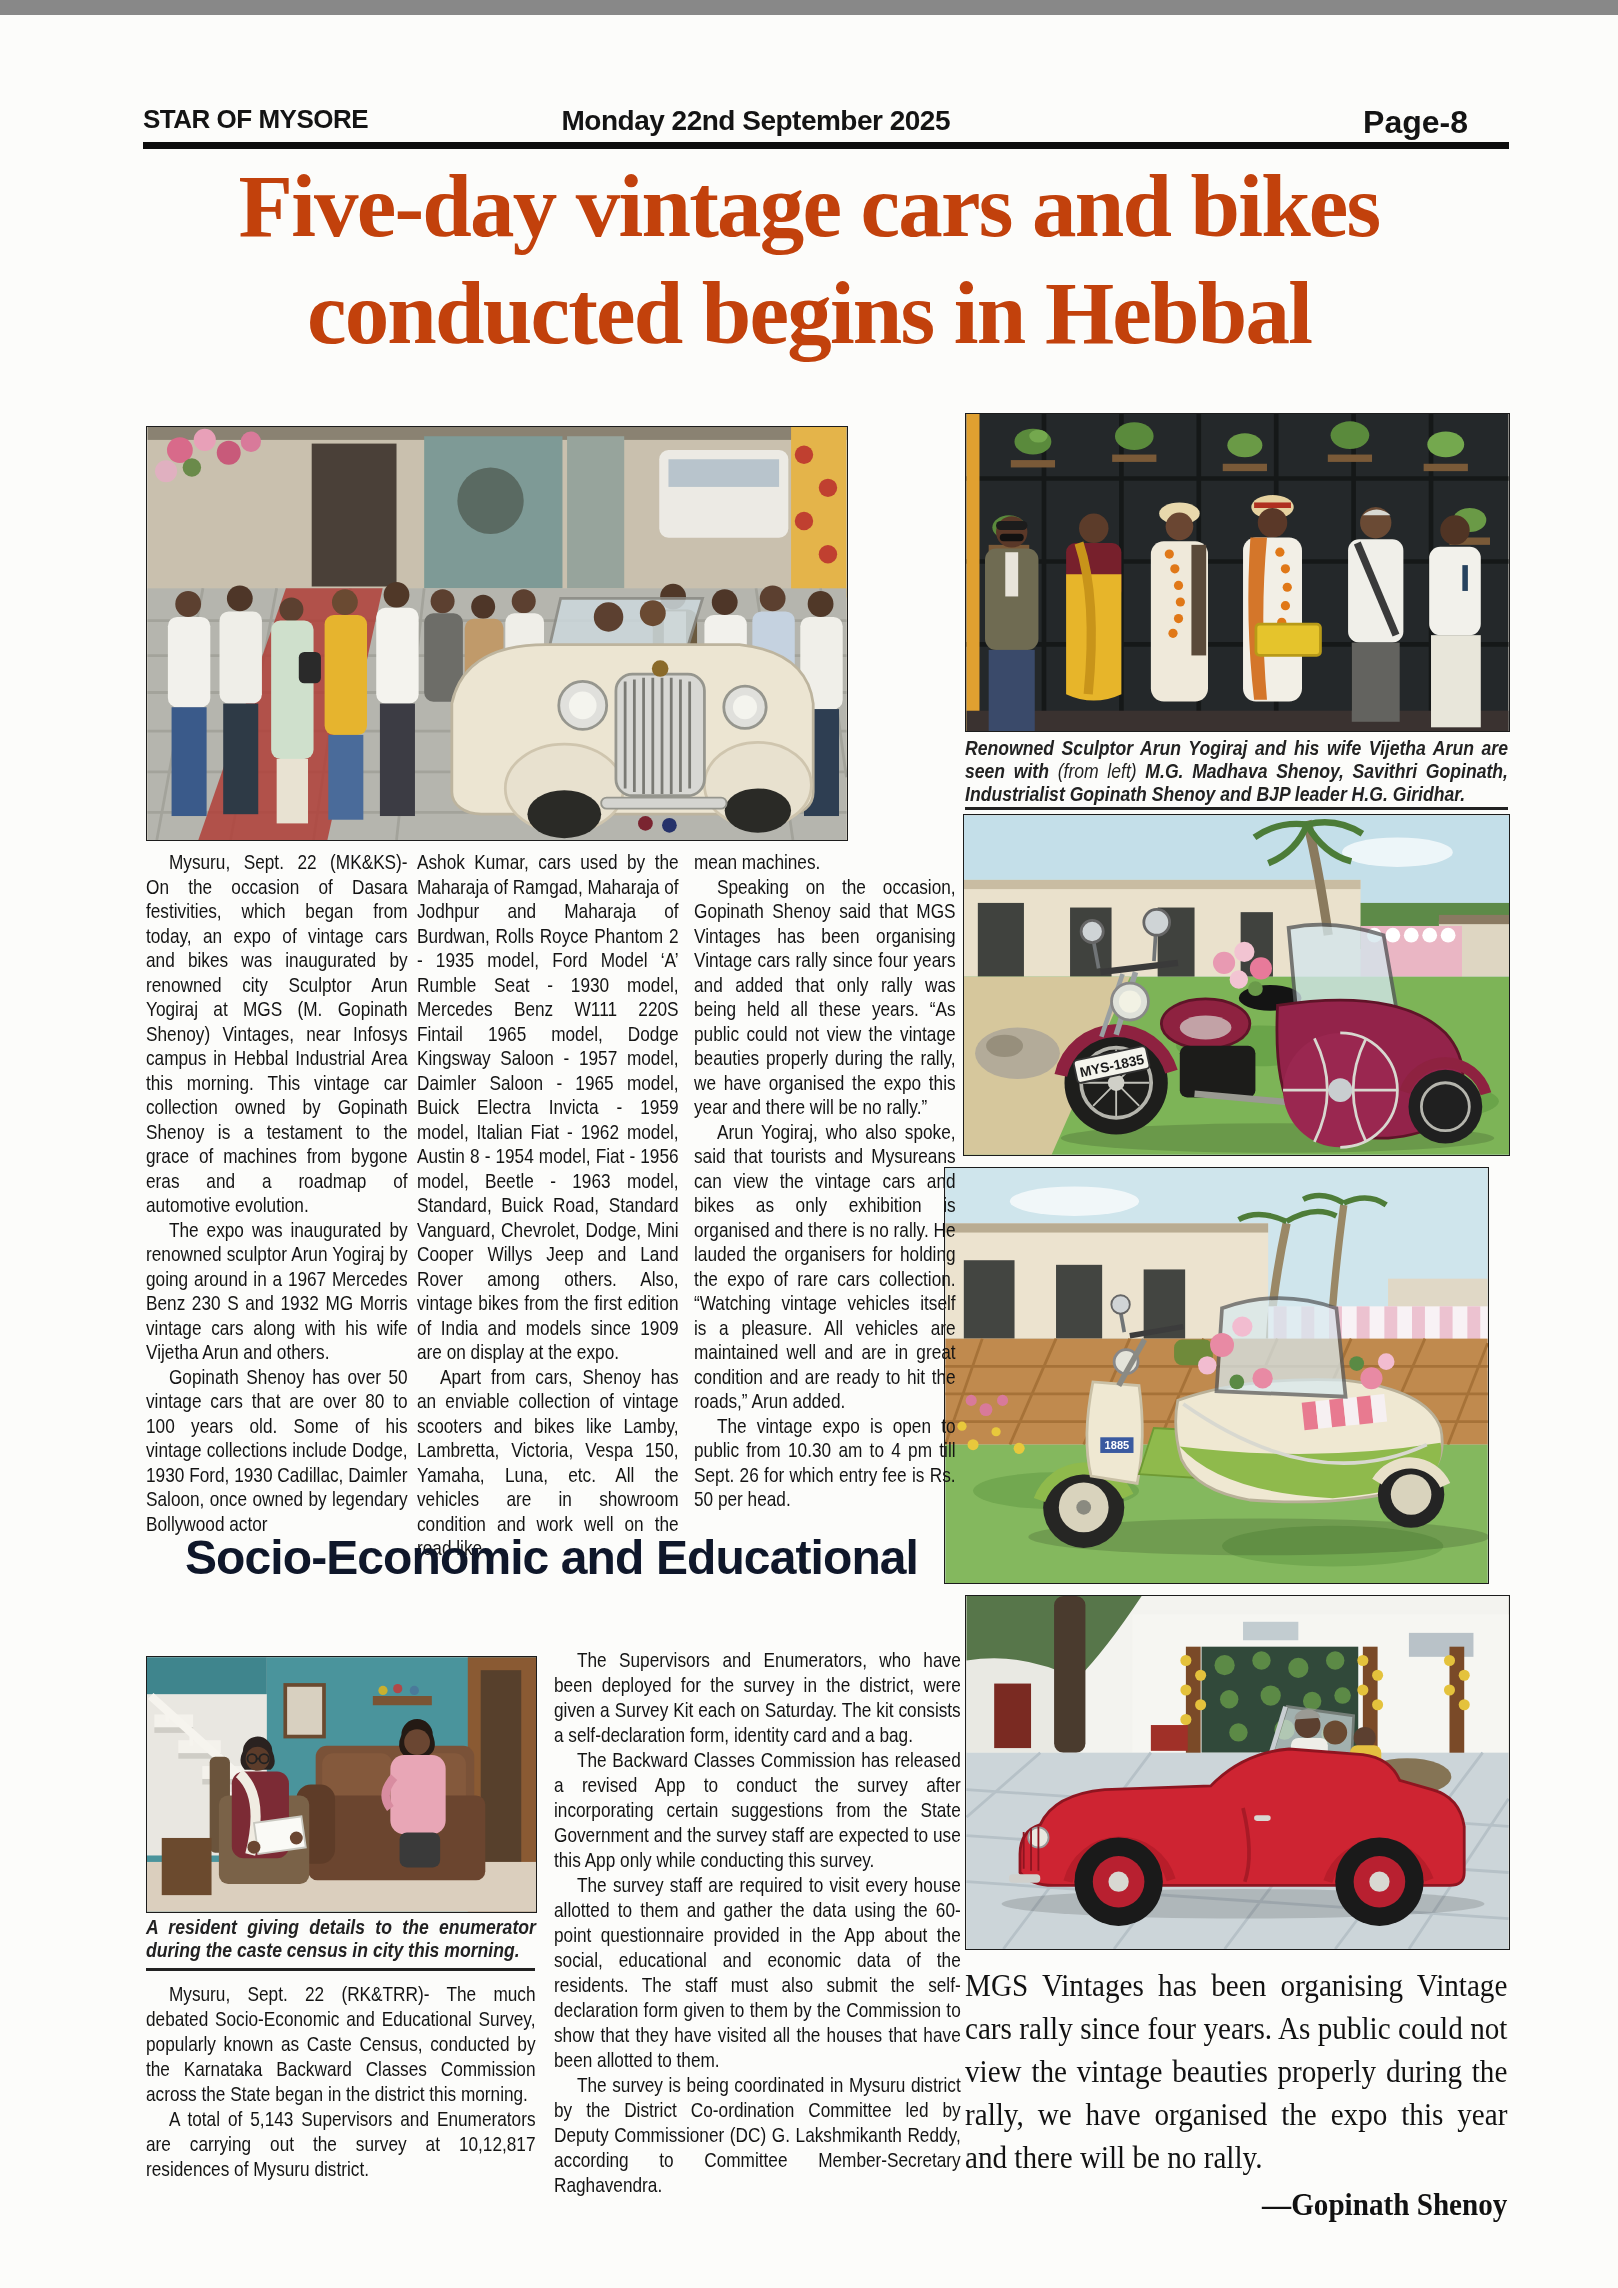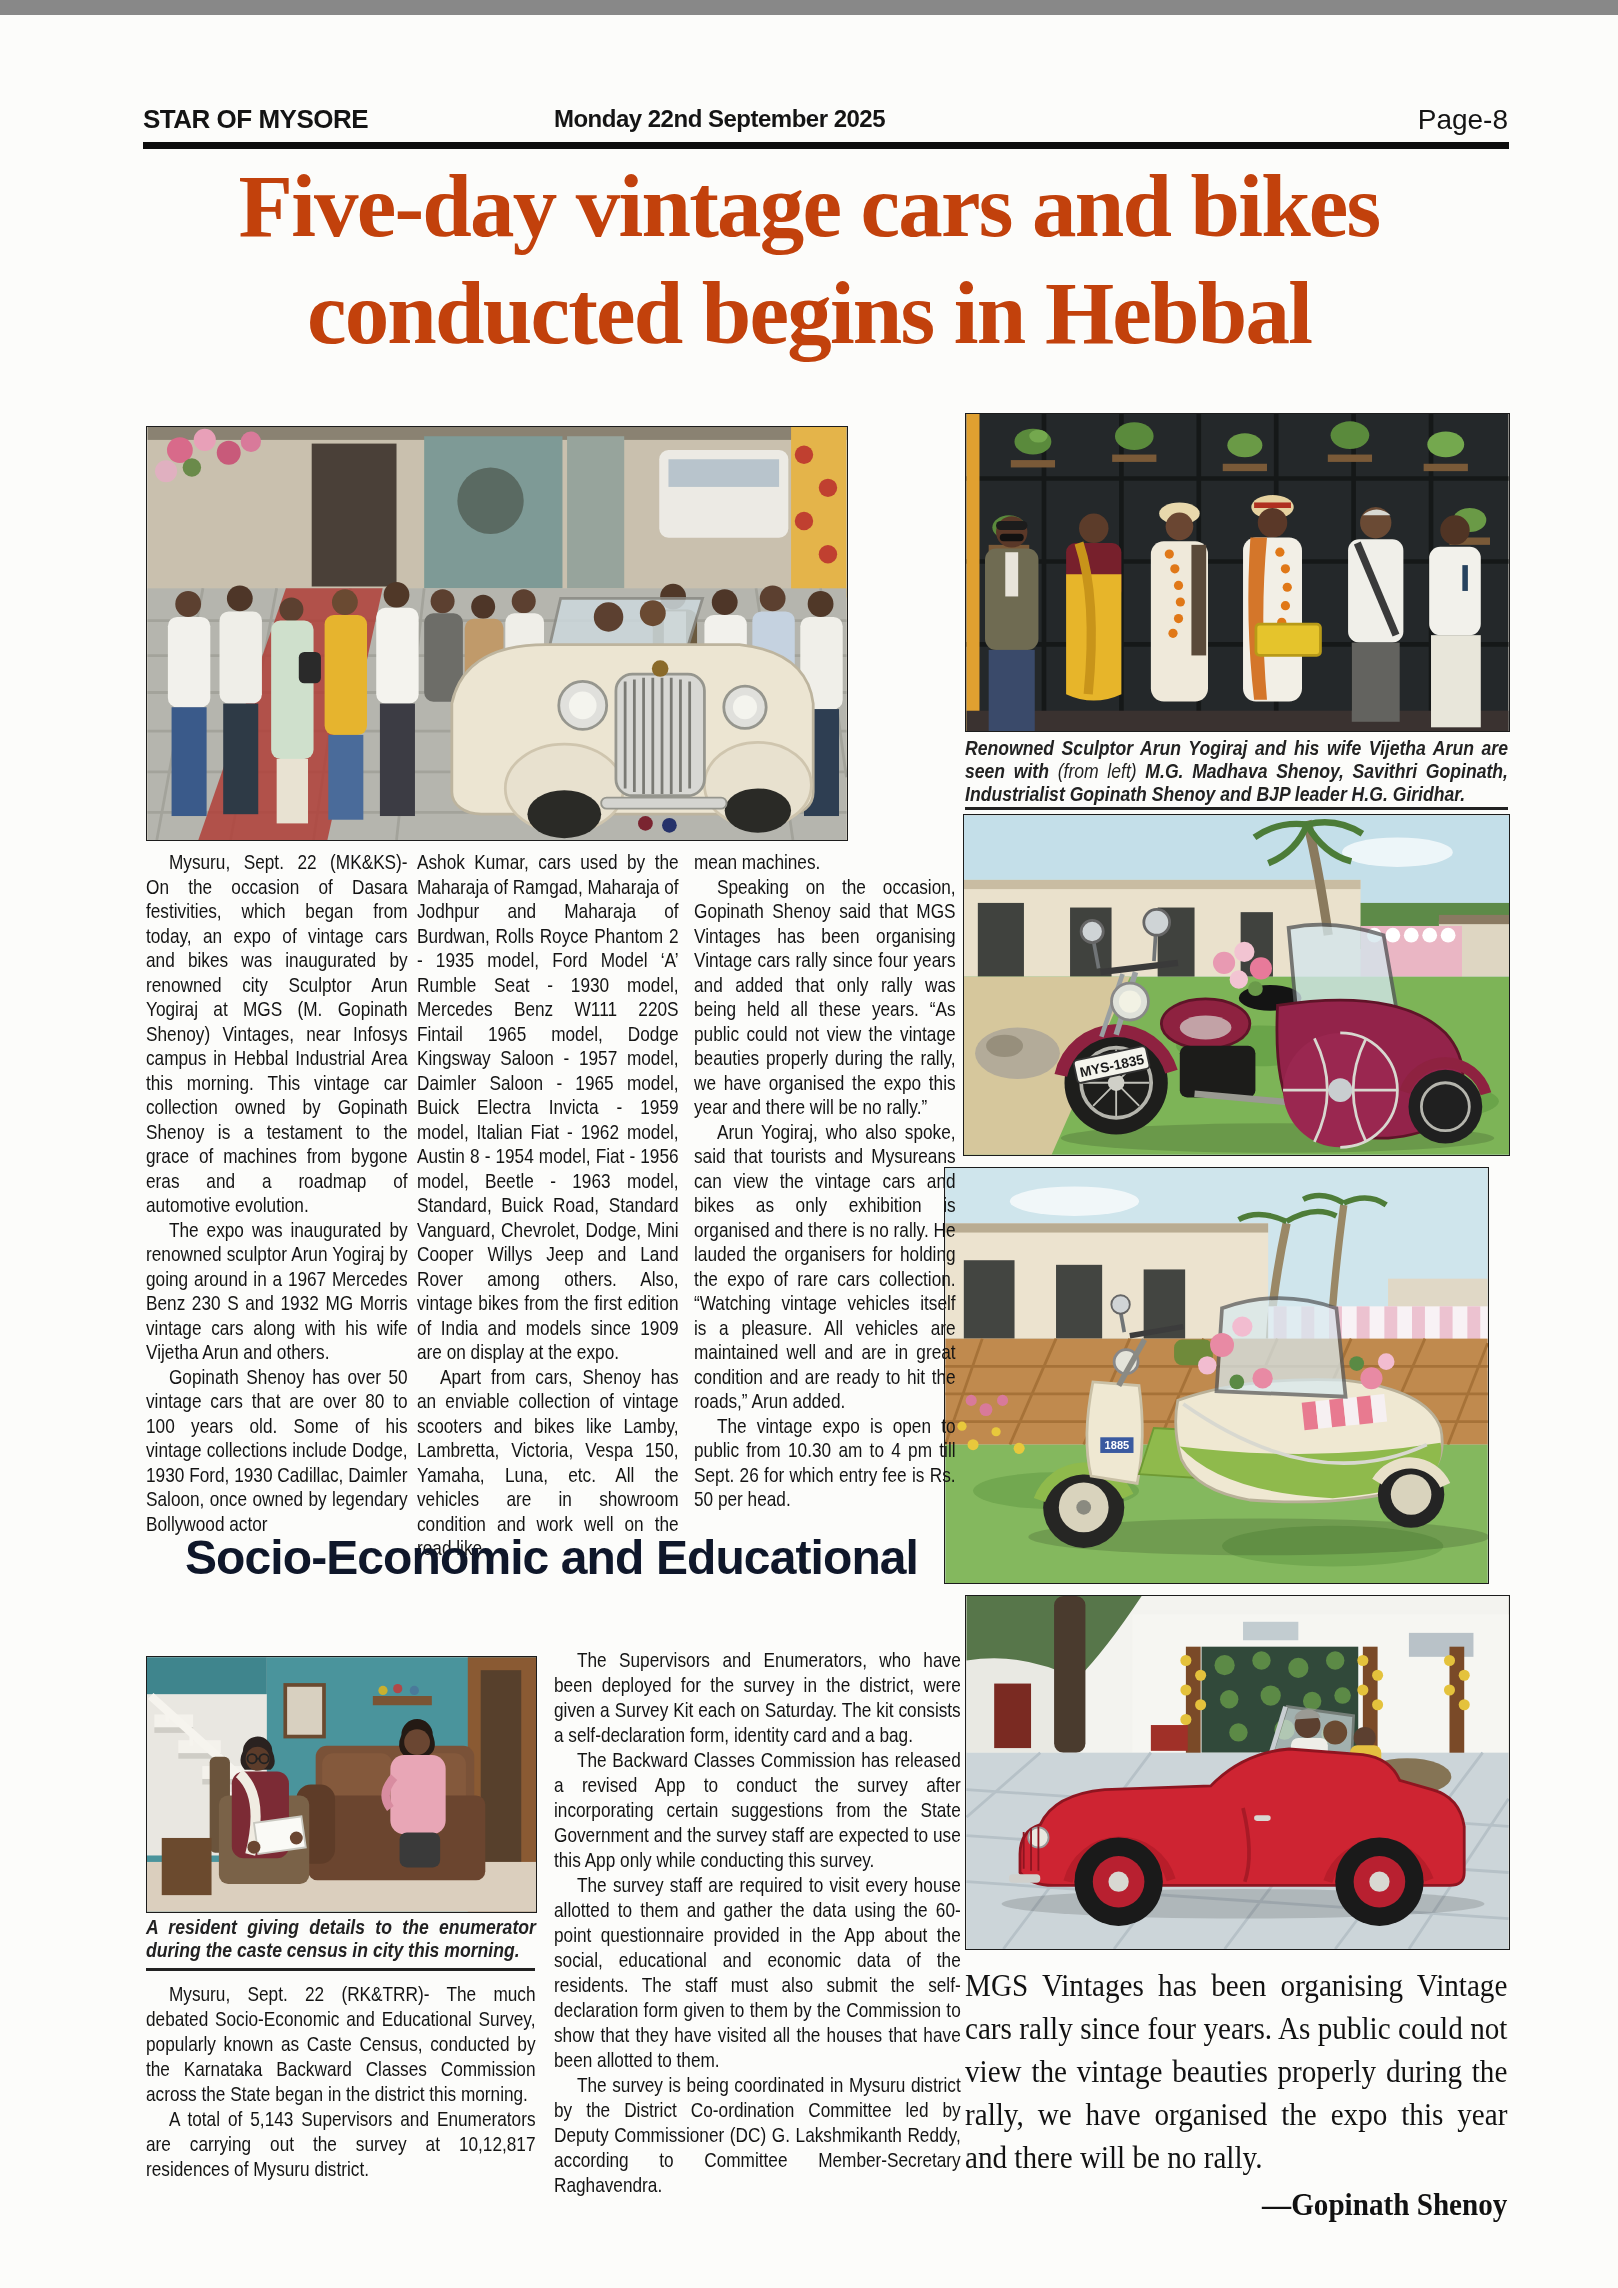--- a/index.html
+++ b/index.html
@@ -1,22 +1,22 @@
 <!DOCTYPE html>
 <html style="font-size:14.8px"><head>
 <meta charset="utf-8">
 <style>
   html,body{margin:0;padding:0;background:#888;}
   .page{position:relative;width:1619px;height:2289px;background:#fcfcfa;margin:15px auto;
         font-family:"Liberation Sans",sans-serif;color:#141414;overflow:hidden;}
   .abs{position:absolute;}
   
   .mast{left:143px;top:89px;font-size:26px;font-weight:bold;letter-spacing:-0.5px;}
-  .hdate{left:489px;top:90px;width:461px;text-align:center;font-size:24px;font-weight:bold;letter-spacing:-0.5px;}
-  .hpage{left:1323px;top:89px;width:185px;text-align:right;font-size:28px;font-weight:normal;}
+  .hdate{left:489px;top:90px;width:461px;text-align:right;font-size:28px;font-weight:bold;letter-spacing:-0.5px;}
+  .hpage{left:1323px;top:89px;width:185px;text-align:center;font-size:32px;font-weight:bold;}
   .hrule{left:143px;top:127px;width:1366px;height:7.4px;background:#0d0d0d;}
   
   .head1{left:92px;top:138px;width:1434px;text-align:center;font-family:"Liberation Serif",serif;
          font-weight:bold;font-size:89px;line-height:107px;letter-spacing:-1.8px;color:#c2410c;}
   .head2{left:143px;top:1516px;width:817px;text-align:center;font-weight:bold;
          font-size:48px;line-height:54px;letter-spacing:-0.9px;color:#0f172a;}
   
   .photo{position:absolute;border:1.8px solid #1c1c1c;overflow:hidden;background:#d8d4ca;}
   .photo svg{display:block;}
   

